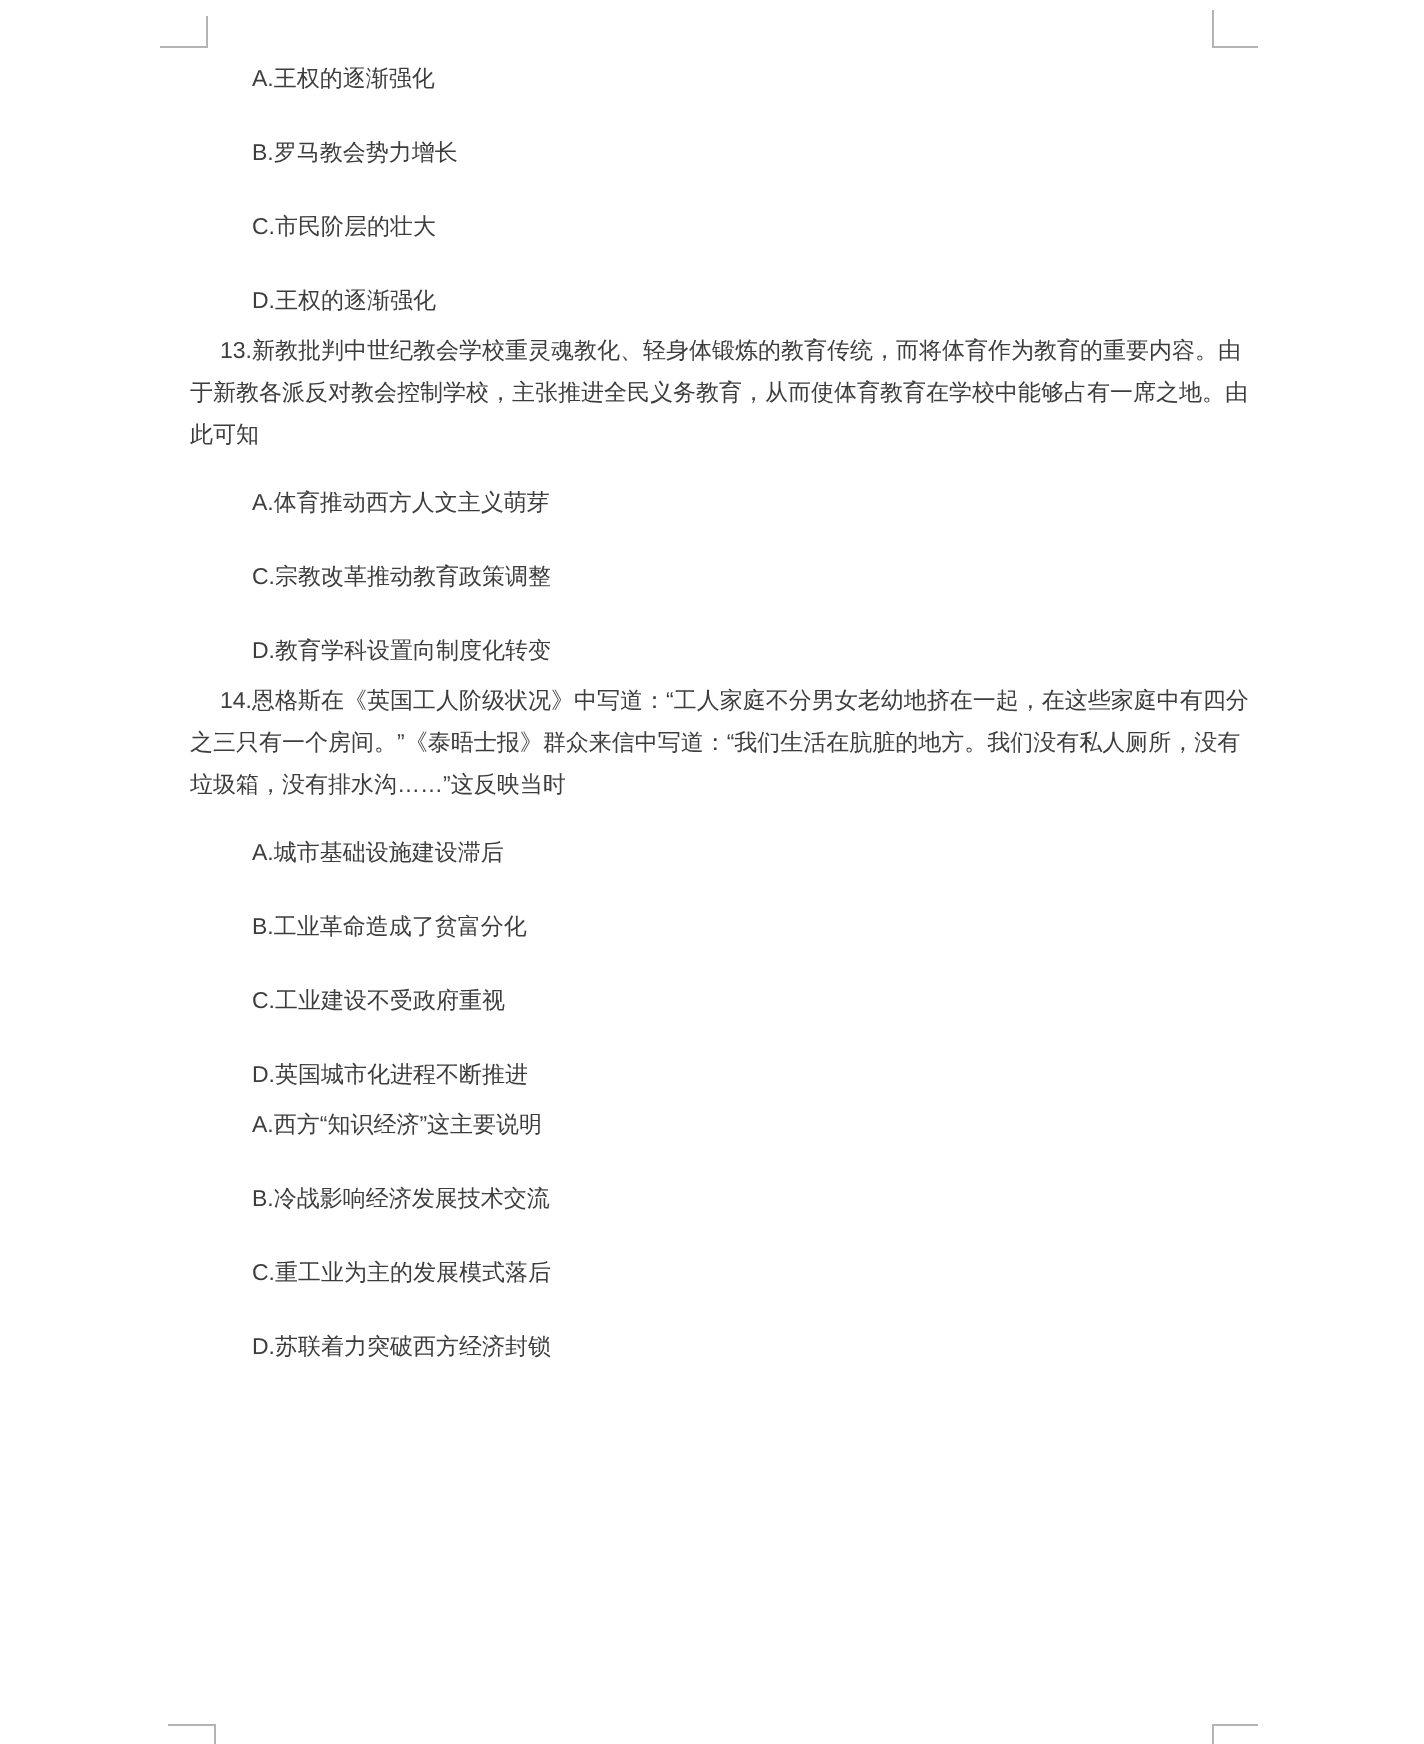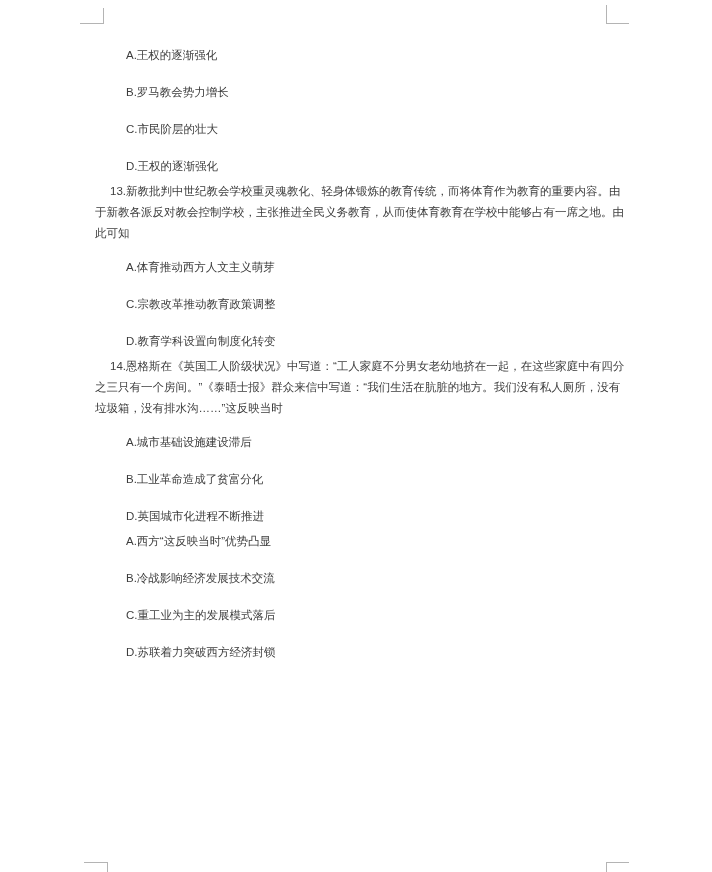--- a/index.html
+++ b/index.html
@@ -21,21 +21,21 @@
     border: 0 solid #b4b4b4;
   }
   .cm-tl { left: 80px;  top: 8px;   width: 23px; height: 15px; border-right-width: 1px; border-bottom-width: 1px; }
   .cm-tr { left: 606px; top: 5px;   width: 22px; height: 18px; border-left-width: 1px;  border-bottom-width: 1px; }
   .cm-bl { left: 84px;  top: 862px; width: 23px; height: 10px; border-right-width: 1px; border-top-width: 1px; }
   .cm-br { left: 606px; top: 862px; width: 22px; height: 10px; border-left-width: 1px;  border-top-width: 1px; }
 
   .content {
     position: absolute;
     left: 95px;
-    top: 45px;
+    top: 30px;
     width: 540px;
     color: #3d3d3d;
     font-size: 11.5px;
     line-height: 21px;
     word-break: break-all;
     overflow-wrap: break-word;
   }
   p.question {
     margin: 0 8px 13px 0;
     text-indent: 15px;
@@ -67,22 +67,23 @@
     <p class="question">13.新教批判中世纪教会学校重灵魂教化、轻身体锻炼的教育传统，而将体育作为教育的重要内容。由于新教各派反对教会控制学校，主张推进全民义务教育，从而使体育教育在学校中能够占有一席之地。由此可知</p>
 
     <p class="option">A.体育推动西方人文主义萌芽</p>
     <p class="option">C.宗教改革推动教育政策调整</p>
     <p class="option last-of-group">D.教育学科设置向制度化转变</p>
 
     <p class="question">14.恩格斯在《英国工人阶级状况》中写道：“工人家庭不分男女老幼地挤在一起，在这些家庭中有四分之三只有一个房间。”《泰晤士报》群众来信中写道：“我们生活在肮脏的地方。我们没有私人厕所，没有垃圾箱，没有排水沟……”这反映当时</p>
 
     <p class="option">A.城市基础设施建设滞后</p>
     <p class="option">B.工业革命造成了贫富分化</p>
+    <p class="option">C.工业建设不受政府重视</p>
     <p class="option last-of-group">D.英国城市化进程不断推进</p>
 
 
-    <p class="option">A.西方“这反映当时”优势凸显</p>
+    <p class="option">A.西方“知识经济”这主要说明</p>
     <p class="option">B.冷战影响经济发展技术交流</p>
     <p class="option">C.重工业为主的发展模式落后</p>
     <p class="option last-of-group">D.苏联着力突破西方经济封锁</p>
 
   </div>
 </div>
 
 </body></html>

